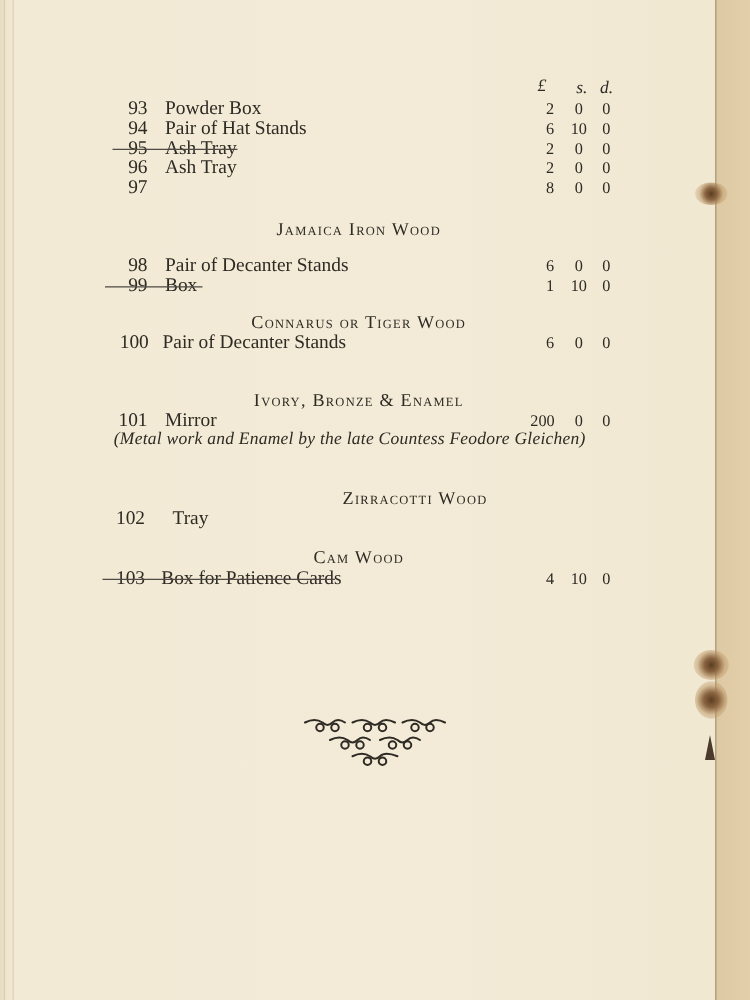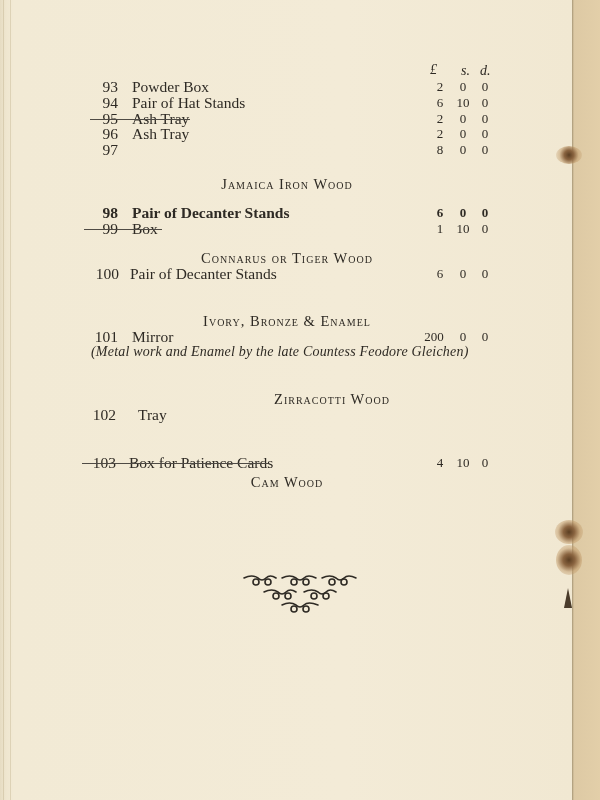--- a/index.html
+++ b/index.html
@@ -95,21 +95,21 @@
     <span class="lsd pence">0</span>
   </div>
   <div class="row" style="top:141px;padding-left:20px;">
     <span class="num" style="left:78px;">97</span>
     <span class="lsd pound">8</span>
     <span class="lsd shil">0</span>
     <span class="lsd pence">0</span>
   </div>
 
   <div class="heading" style="top:176px;">Jamaica Iron Wood</div>
-  <div class="row" style="top:204px;font-weight:bold;">
+  <div class="row" style="top:204px;">
     <span class="num" style="left:78px;">98</span>
     <span class="title">Pair of Decanter Stands</span>
     <span class="lsd pound">6</span>
     <span class="lsd shil">0</span>
     <span class="lsd pence">0</span>
   </div>
   <div class="row" style="top:220px;">
     <span class="num" style="left:78px;">99</span>
     <span class="title">Box</span>
     <span class="strike" style="left:84px; width:78px;"></span>
@@ -136,21 +136,21 @@
     <span class="lsd pence">0</span>
   </div>
   <div class="note">(Metal work and Enamel by the late Countess Feodore Gleichen)</div>
 
   <div class="heading" style="top:391px;margin-left:45px;">Zirracotti Wood</div>
   <div class="row" style="top:406px;">
     <span class="num" style="left:76px;">102</span>
     <span class="title" style="left:138px;font-family:Liberation Serif, serif;">Tray</span>
   </div>
 
-  <div class="heading" style="top:438px;margin-top:36px;">Cam Wood</div>
+  <div class="heading" style="top:438px;">Cam Wood</div>
   <div class="row" style="top:454px;">
     <span class="num" style="left:76px;">103</span>
     <span class="title" style="left:129px;">Box for Patience Cards</span>
     <span class="strike" style="left:82px; width:186px;"></span>
     <span class="lsd pound">4</span>
     <span class="lsd shil">10</span>
     <span class="lsd pence">0</span>
   </div>
 
   <svg class="ornament" viewBox="0 0 116 44">

